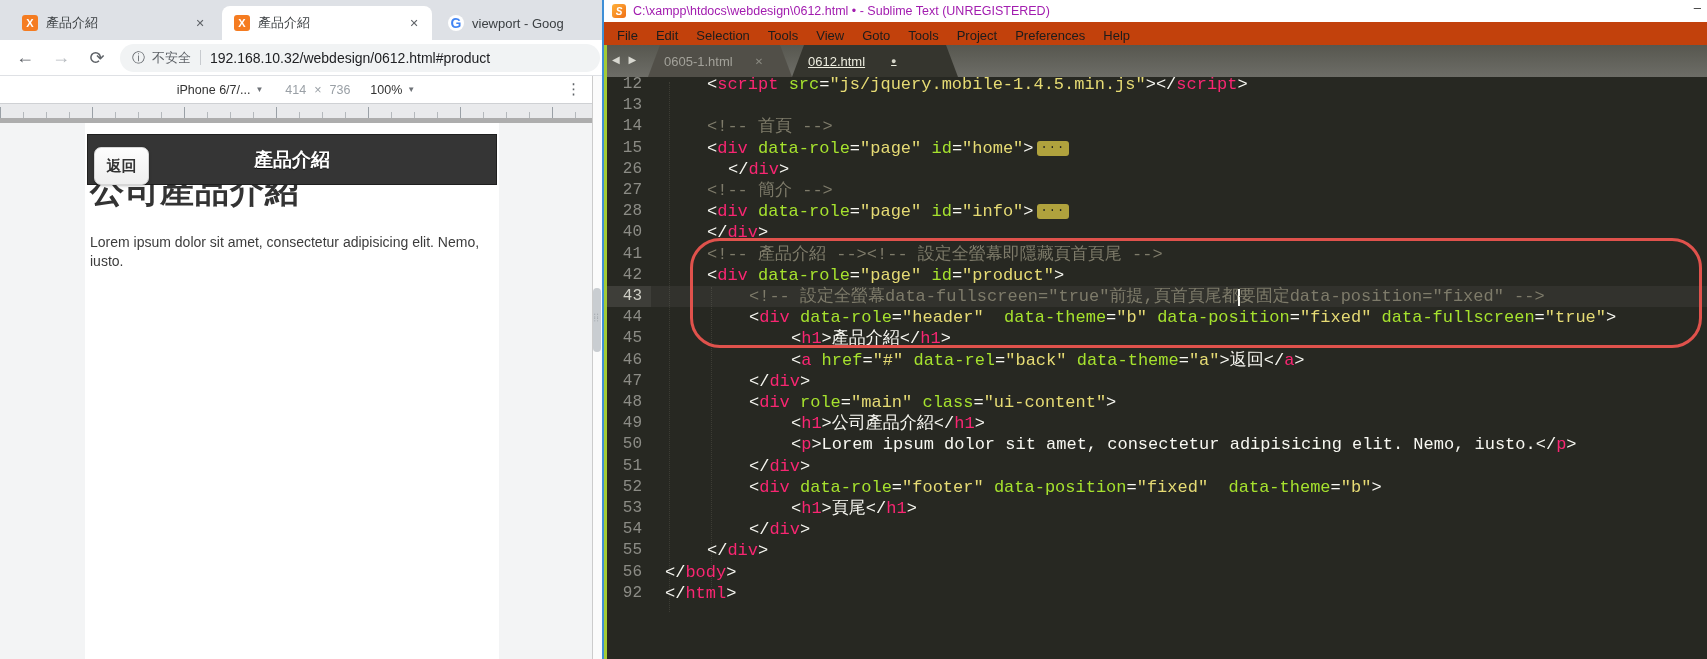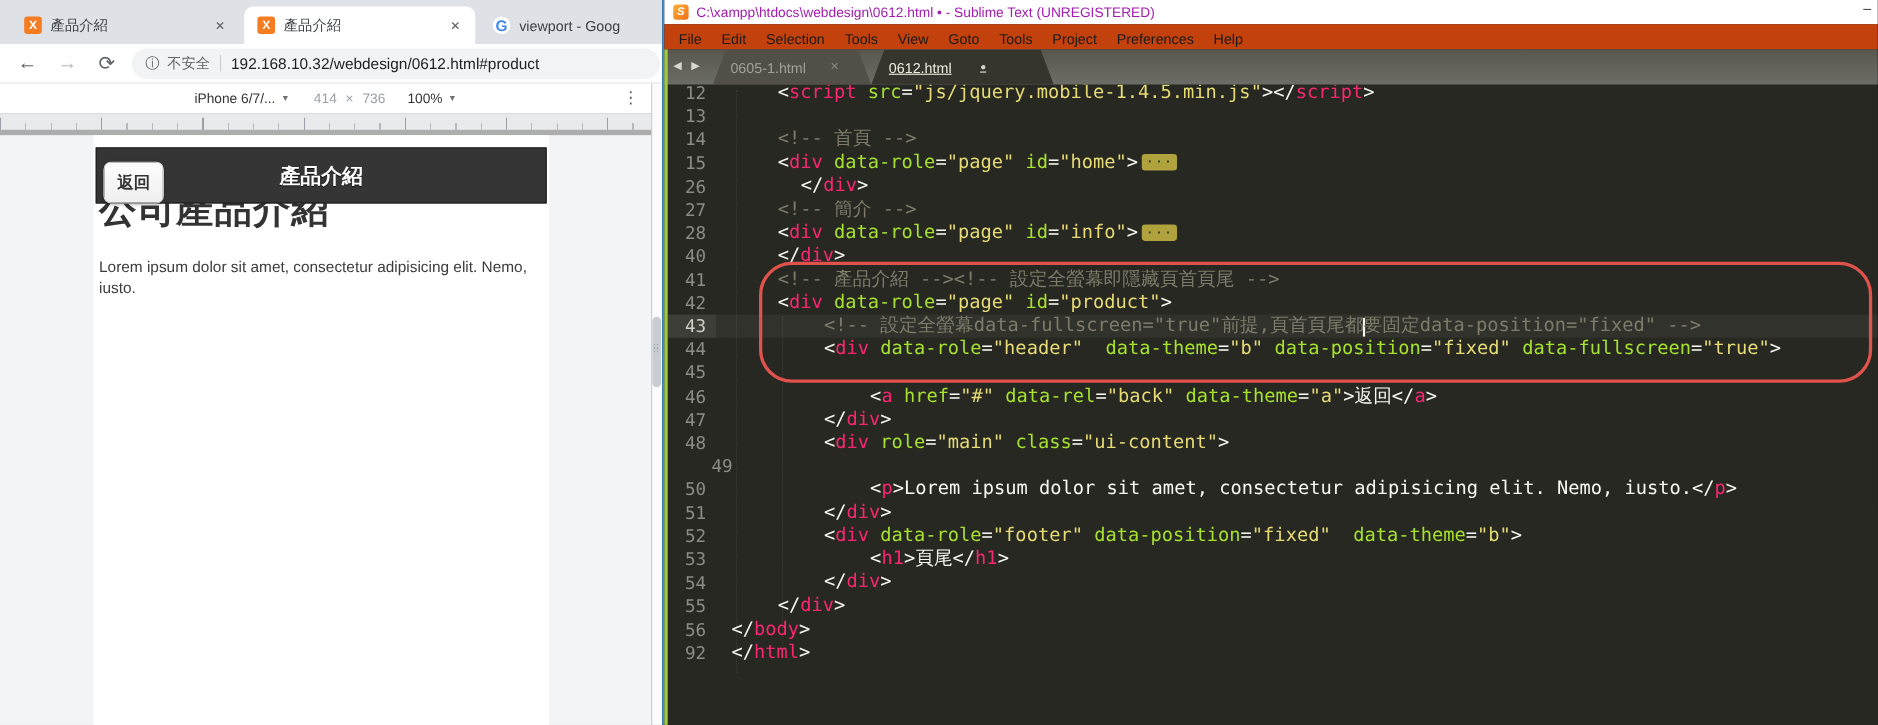--- a/index.html
+++ b/index.html
@@ -95,21 +95,21 @@
   .st-tab.active { background:#35352e; color:#ededdf; }
   .st-tab .tclose { margin-left:22px; font-size:10px; color:#8b8b82; }
   .st-tab .dirty-dot { margin-left:26px; font-size:9px; color:#d4d4c8; }
 
   
   #st-editor { position:absolute; left:3px; top:77px; width:1100px; height:582px;
     background:#272822; overflow:hidden;
     font-family:"DejaVu Sans Mono", monospace; font-size:17px; }
   .indent-guide { position:absolute; width:0; border-left:1px dotted #3c3c34; }
   .code-row { position:absolute; left:0; width:1100px; height:21.2px; line-height:21.2px;
-    display:flex; white-space:pre; }
+    display:flex; white-space:pre;font-family:Liberation Mono, monospace; }
   .code-row.active-line { background:rgba(255,255,255,.05); }
   .gut { width:44px; flex:0 0 44px; text-align:right; padding-right:9px; color:#8c8c86; font-size:16px; }
   .active-line .gut { color:#cfcfc6; background:rgba(255,255,255,.06); }
   .code-text { padding-left:14px; }
   .tok-tag { color:#f92672; }
   .tok-att { color:#a6e22e; }
   .tok-str { color:#e6db74; }
   .tok-pun { color:#f8f8f2; }
   .tok-pln { color:#f8f8f2; }
   .tok-com { color:#7e7b6a; }
@@ -230,25 +230,25 @@
         <div class="code-row" style="top: 39.4px;"><span class="gut">14</span><span class="code-text" style="padding-left: 56px;"><span class="tok-com">&lt;!-- 首頁 --&gt;</span></span></div>
         <div class="code-row" style="top: 60.6px;"><span class="gut">15</span><span class="code-text" style="padding-left: 56px;"><span class="tok-pun">&lt;</span><span class="tok-tag">div</span><span class="tok-pln"> </span><span class="tok-att">data-role</span><span class="tok-pun">=</span><span class="tok-str">"page"</span><span class="tok-pln"> </span><span class="tok-att">id</span><span class="tok-pun">=</span><span class="tok-str">"home"</span><span class="tok-pun">&gt;</span><span class="tok-fold">···</span></span></div>
         <div class="code-row" style="top: 81.8px; gap: 21px;"><span class="gut">26</span><span class="code-text" style="padding-left: 56px;"><span class="tok-pun">&lt;/</span><span class="tok-tag">div</span><span class="tok-pun">&gt;</span></span></div>
         <div class="code-row" style="top: 103px;"><span class="gut">27</span><span class="code-text" style="padding-left: 56px;"><span class="tok-com">&lt;!-- 簡介 --&gt;</span></span></div>
         <div class="code-row" style="top: 124.2px;"><span class="gut">28</span><span class="code-text" style="padding-left: 56px;"><span class="tok-pun">&lt;</span><span class="tok-tag">div</span><span class="tok-pln"> </span><span class="tok-att">data-role</span><span class="tok-pun">=</span><span class="tok-str">"page"</span><span class="tok-pln"> </span><span class="tok-att">id</span><span class="tok-pun">=</span><span class="tok-str">"info"</span><span class="tok-pun">&gt;</span><span class="tok-fold">···</span></span></div>
         <div class="code-row" style="top: 145.4px;"><span class="gut">40</span><span class="code-text" style="padding-left: 56px;"><span class="tok-pun">&lt;/</span><span class="tok-tag">div</span><span class="tok-pun">&gt;</span></span></div>
         <div class="code-row" style="top: 166.6px;"><span class="gut">41</span><span class="code-text" style="padding-left: 56px;"><span class="tok-com">&lt;!-- 產品介紹 --&gt;&lt;!-- 設定全螢幕即隱藏頁首頁尾 --&gt;</span></span></div>
         <div class="code-row" style="top: 187.8px;"><span class="gut">42</span><span class="code-text" style="padding-left: 56px;"><span class="tok-pun">&lt;</span><span class="tok-tag">div</span><span class="tok-pln"> </span><span class="tok-att">data-role</span><span class="tok-pun">=</span><span class="tok-str">"page"</span><span class="tok-pln"> </span><span class="tok-att">id</span><span class="tok-pun">=</span><span class="tok-str">"product"</span><span class="tok-pun">&gt;</span></span></div>
         <div class="code-row active-line" style="top: 209px;"><span class="gut">43</span><span class="code-text" style="padding-left: 98px;"><span class="tok-com">&lt;!-- 設定全螢幕data-fullscreen="true"前提,頁首頁尾都</span><span class="tok-caret"></span><span class="tok-com">要固定data-position="fixed" --&gt;</span></span></div>
         <div class="code-row" style="top: 230.2px;"><span class="gut">44</span><span class="code-text" style="padding-left: 98px;"><span class="tok-pun">&lt;</span><span class="tok-tag">div</span><span class="tok-pln"> </span><span class="tok-att">data-role</span><span class="tok-pun">=</span><span class="tok-str">"header"</span><span class="tok-pln">  </span><span class="tok-att">data-theme</span><span class="tok-pun">=</span><span class="tok-str">"b"</span><span class="tok-pln"> </span><span class="tok-att">data-position</span><span class="tok-pun">=</span><span class="tok-str">"fixed"</span><span class="tok-pln"> </span><span class="tok-att">data-fullscreen</span><span class="tok-pun">=</span><span class="tok-str">"true"</span><span class="tok-pun">&gt;</span></span></div>
-        <div class="code-row" style="top: 251.4px;"><span class="gut">45</span></div>
+        <div class="code-row" style="top: 251.4px;"><span class="gut">45</span><span class="code-text" style="padding-left: 140px;"><span class="tok-pun">&lt;</span><span class="tok-tag">h1</span><span class="tok-pun">&gt;</span><span class="tok-pln">產品介紹</span><span class="tok-pun">&lt;/</span><span class="tok-tag">h1</span><span class="tok-pun">&gt;</span></span></div>
         <div class="code-row" style="top: 272.6px;"><span class="gut">46</span><span class="code-text" style="padding-left: 140px;"><span class="tok-pun">&lt;</span><span class="tok-tag">a</span><span class="tok-pln"> </span><span class="tok-att">href</span><span class="tok-pun">=</span><span class="tok-str">"#"</span><span class="tok-pln"> </span><span class="tok-att">data-rel</span><span class="tok-pun">=</span><span class="tok-str">"back"</span><span class="tok-pln"> </span><span class="tok-att">data-theme</span><span class="tok-pun">=</span><span class="tok-str">"a"</span><span class="tok-pun">&gt;</span><span class="tok-pln">返回</span><span class="tok-pun">&lt;/</span><span class="tok-tag">a</span><span class="tok-pun">&gt;</span></span></div>
         <div class="code-row" style="top: 293.8px;"><span class="gut">47</span><span class="code-text" style="padding-left: 98px;"><span class="tok-pun">&lt;/</span><span class="tok-tag">div</span><span class="tok-pun">&gt;</span></span></div>
         <div class="code-row" style="top: 315px;"><span class="gut">48</span><span class="code-text" style="padding-left: 98px;"><span class="tok-pun">&lt;</span><span class="tok-tag">div</span><span class="tok-pln"> </span><span class="tok-att">role</span><span class="tok-pun">=</span><span class="tok-str">"main"</span><span class="tok-pln"> </span><span class="tok-att">class</span><span class="tok-pun">=</span><span class="tok-str">"ui-content"</span><span class="tok-pun">&gt;</span></span></div>
-        <div class="code-row" style="top: 336.2px; padding-left: 24px;"><span class="gut">49</span></div>
+        <div class="code-row" style="top: 336.2px;"><span class="gut">49</span><span class="code-text" style="padding-left: 140px;"><span class="tok-pun">&lt;</span><span class="tok-tag">h1</span><span class="tok-pun">&gt;</span><span class="tok-pln">公司產品介紹</span><span class="tok-pun">&lt;/</span><span class="tok-tag">h1</span><span class="tok-pun">&gt;</span></span></div>
         <div class="code-row" style="top: 357.4px;"><span class="gut">50</span><span class="code-text" style="padding-left: 140px;"><span class="tok-pun">&lt;</span><span class="tok-tag">p</span><span class="tok-pun">&gt;</span><span class="tok-pln">Lorem ipsum dolor sit amet, consectetur adipisicing elit. Nemo, iusto.</span><span class="tok-pun">&lt;/</span><span class="tok-tag">p</span><span class="tok-pun">&gt;</span></span></div>
         <div class="code-row" style="top: 378.6px;"><span class="gut">51</span><span class="code-text" style="padding-left: 98px;"><span class="tok-pun">&lt;/</span><span class="tok-tag">div</span><span class="tok-pun">&gt;</span></span></div>
         <div class="code-row" style="top: 399.8px;"><span class="gut">52</span><span class="code-text" style="padding-left: 98px;"><span class="tok-pun">&lt;</span><span class="tok-tag">div</span><span class="tok-pln"> </span><span class="tok-att">data-role</span><span class="tok-pun">=</span><span class="tok-str">"footer"</span><span class="tok-pln"> </span><span class="tok-att">data-position</span><span class="tok-pun">=</span><span class="tok-str">"fixed"</span><span class="tok-pln">  </span><span class="tok-att">data-theme</span><span class="tok-pun">=</span><span class="tok-str">"b"</span><span class="tok-pun">&gt;</span></span></div>
         <div class="code-row" style="top: 421px;"><span class="gut">53</span><span class="code-text" style="padding-left: 140px;"><span class="tok-pun">&lt;</span><span class="tok-tag">h1</span><span class="tok-pun">&gt;</span><span class="tok-pln">頁尾</span><span class="tok-pun">&lt;/</span><span class="tok-tag">h1</span><span class="tok-pun">&gt;</span></span></div>
         <div class="code-row" style="top: 442.2px;"><span class="gut">54</span><span class="code-text" style="padding-left: 98px;"><span class="tok-pun">&lt;/</span><span class="tok-tag">div</span><span class="tok-pun">&gt;</span></span></div>
         <div class="code-row" style="top: 463.4px;"><span class="gut">55</span><span class="code-text" style="padding-left: 56px;"><span class="tok-pun">&lt;/</span><span class="tok-tag">div</span><span class="tok-pun">&gt;</span></span></div>
         <div class="code-row" style="top: 484.6px;"><span class="gut">56</span><span class="code-text" style="padding-left: 14px;"><span class="tok-pun">&lt;/</span><span class="tok-tag">body</span><span class="tok-pun">&gt;</span></span></div>
         <div class="code-row" style="top: 505.8px;"><span class="gut">92</span><span class="code-text" style="padding-left: 14px;"><span class="tok-pun">&lt;/</span><span class="tok-tag">html</span><span class="tok-pun">&gt;</span></span></div>
       </div>
     <div id="red-annotation"></div>

